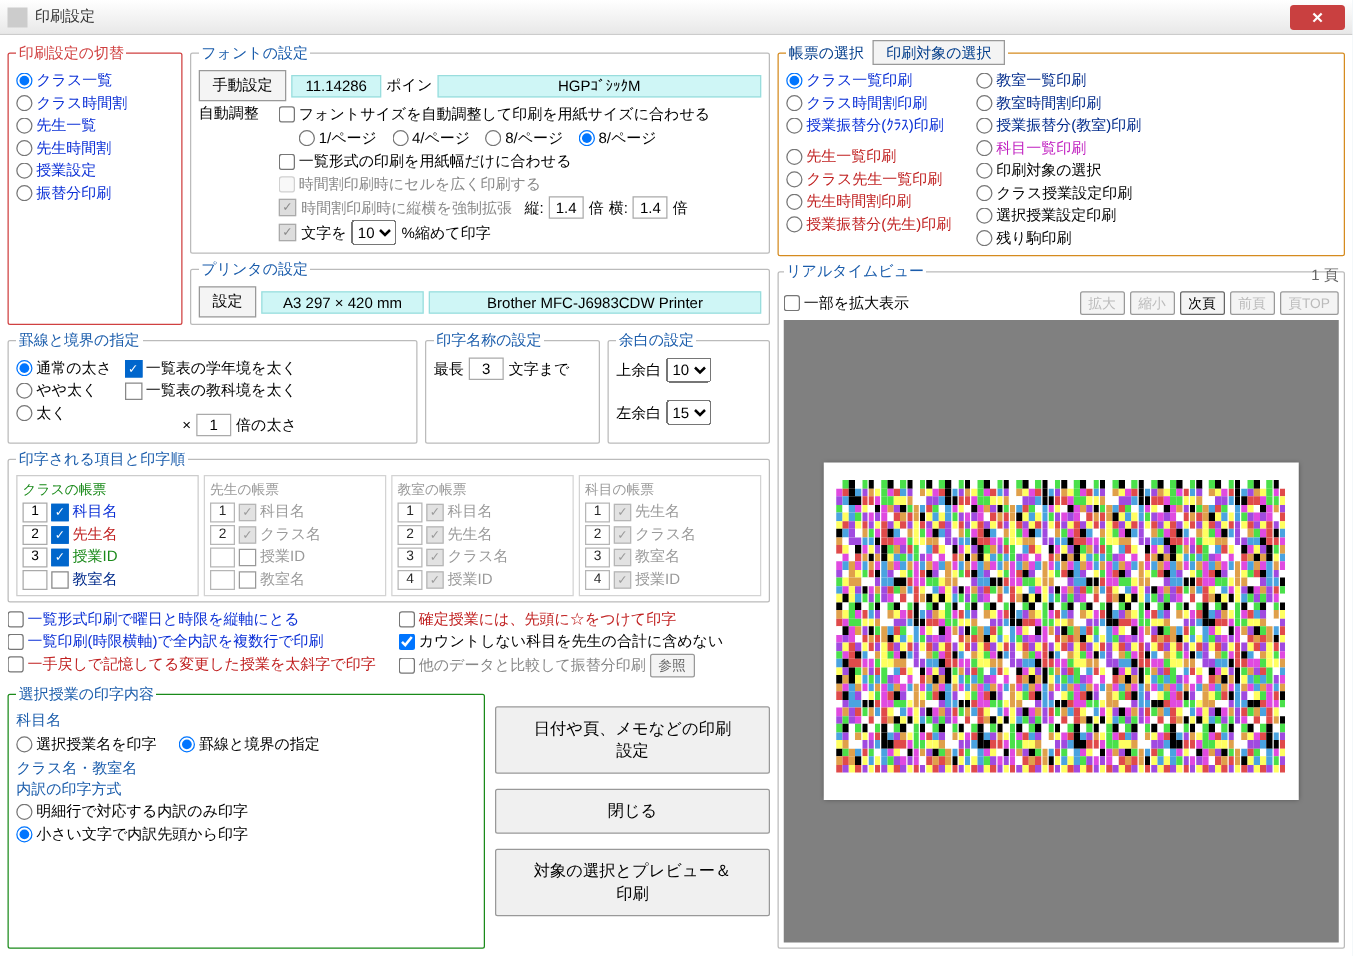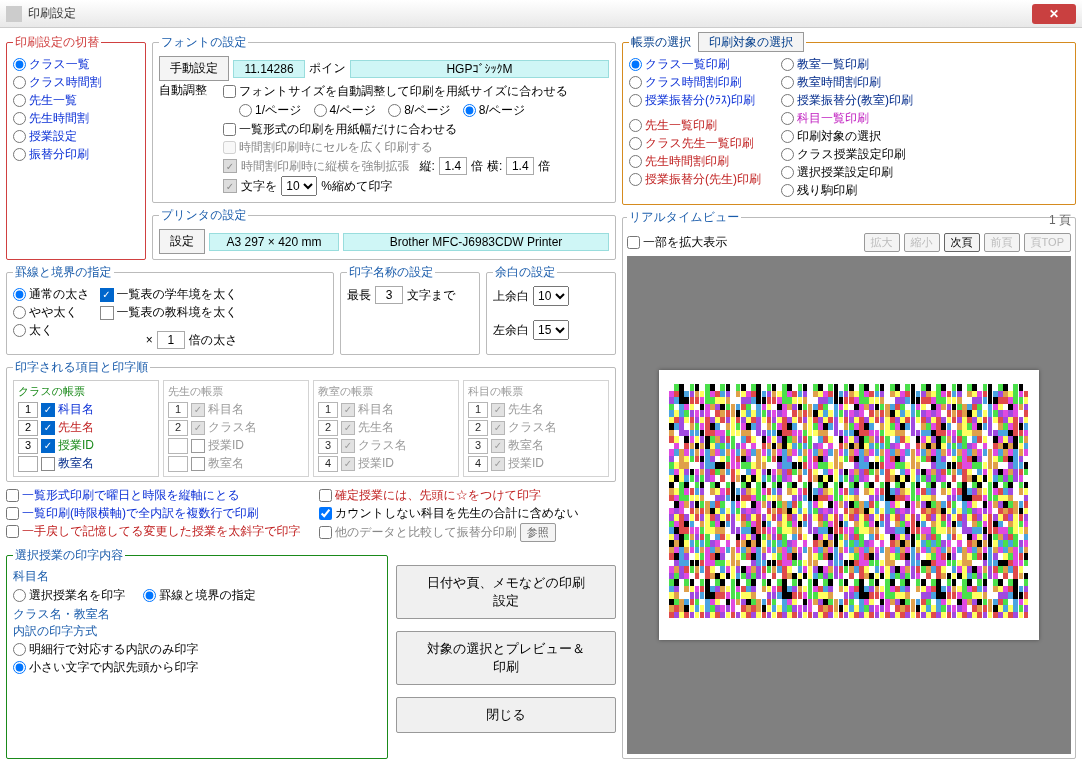--- a/index.html
+++ b/index.html
@@ -379,22 +379,22 @@
                 <span>明細行で対応する内訳のみ印字</span>
               </div>
               <div class="radio">
                 <input type="radio" name="sr3" checked="" style="">
                 <span>小さい文字で内訳先頭から印字</span>
               </div>
             </div>
         </fieldset>
         <div style="width:220px; display:flex; flex-direction:column; gap:12px; align-items:stretch; padding-top:18px;">
           <div class="btn big">日付や頁、メモなどの印刷設定</div>
+          <div class="btn big">閉じる</div>
           <div class="btn big">対象の選択とプレビュー＆印刷</div>
-          <div class="btn big">閉じる</div>
         </div>
       </div>
     </div>
 
     <div class="rightcol">
       <fieldset class="report-box">
         <legend>
           <span>帳票の選択</span>
           &nbsp;<span class="inline-btn" style="padding:2px 10px">印刷対象の選択</span>
         </legend>

